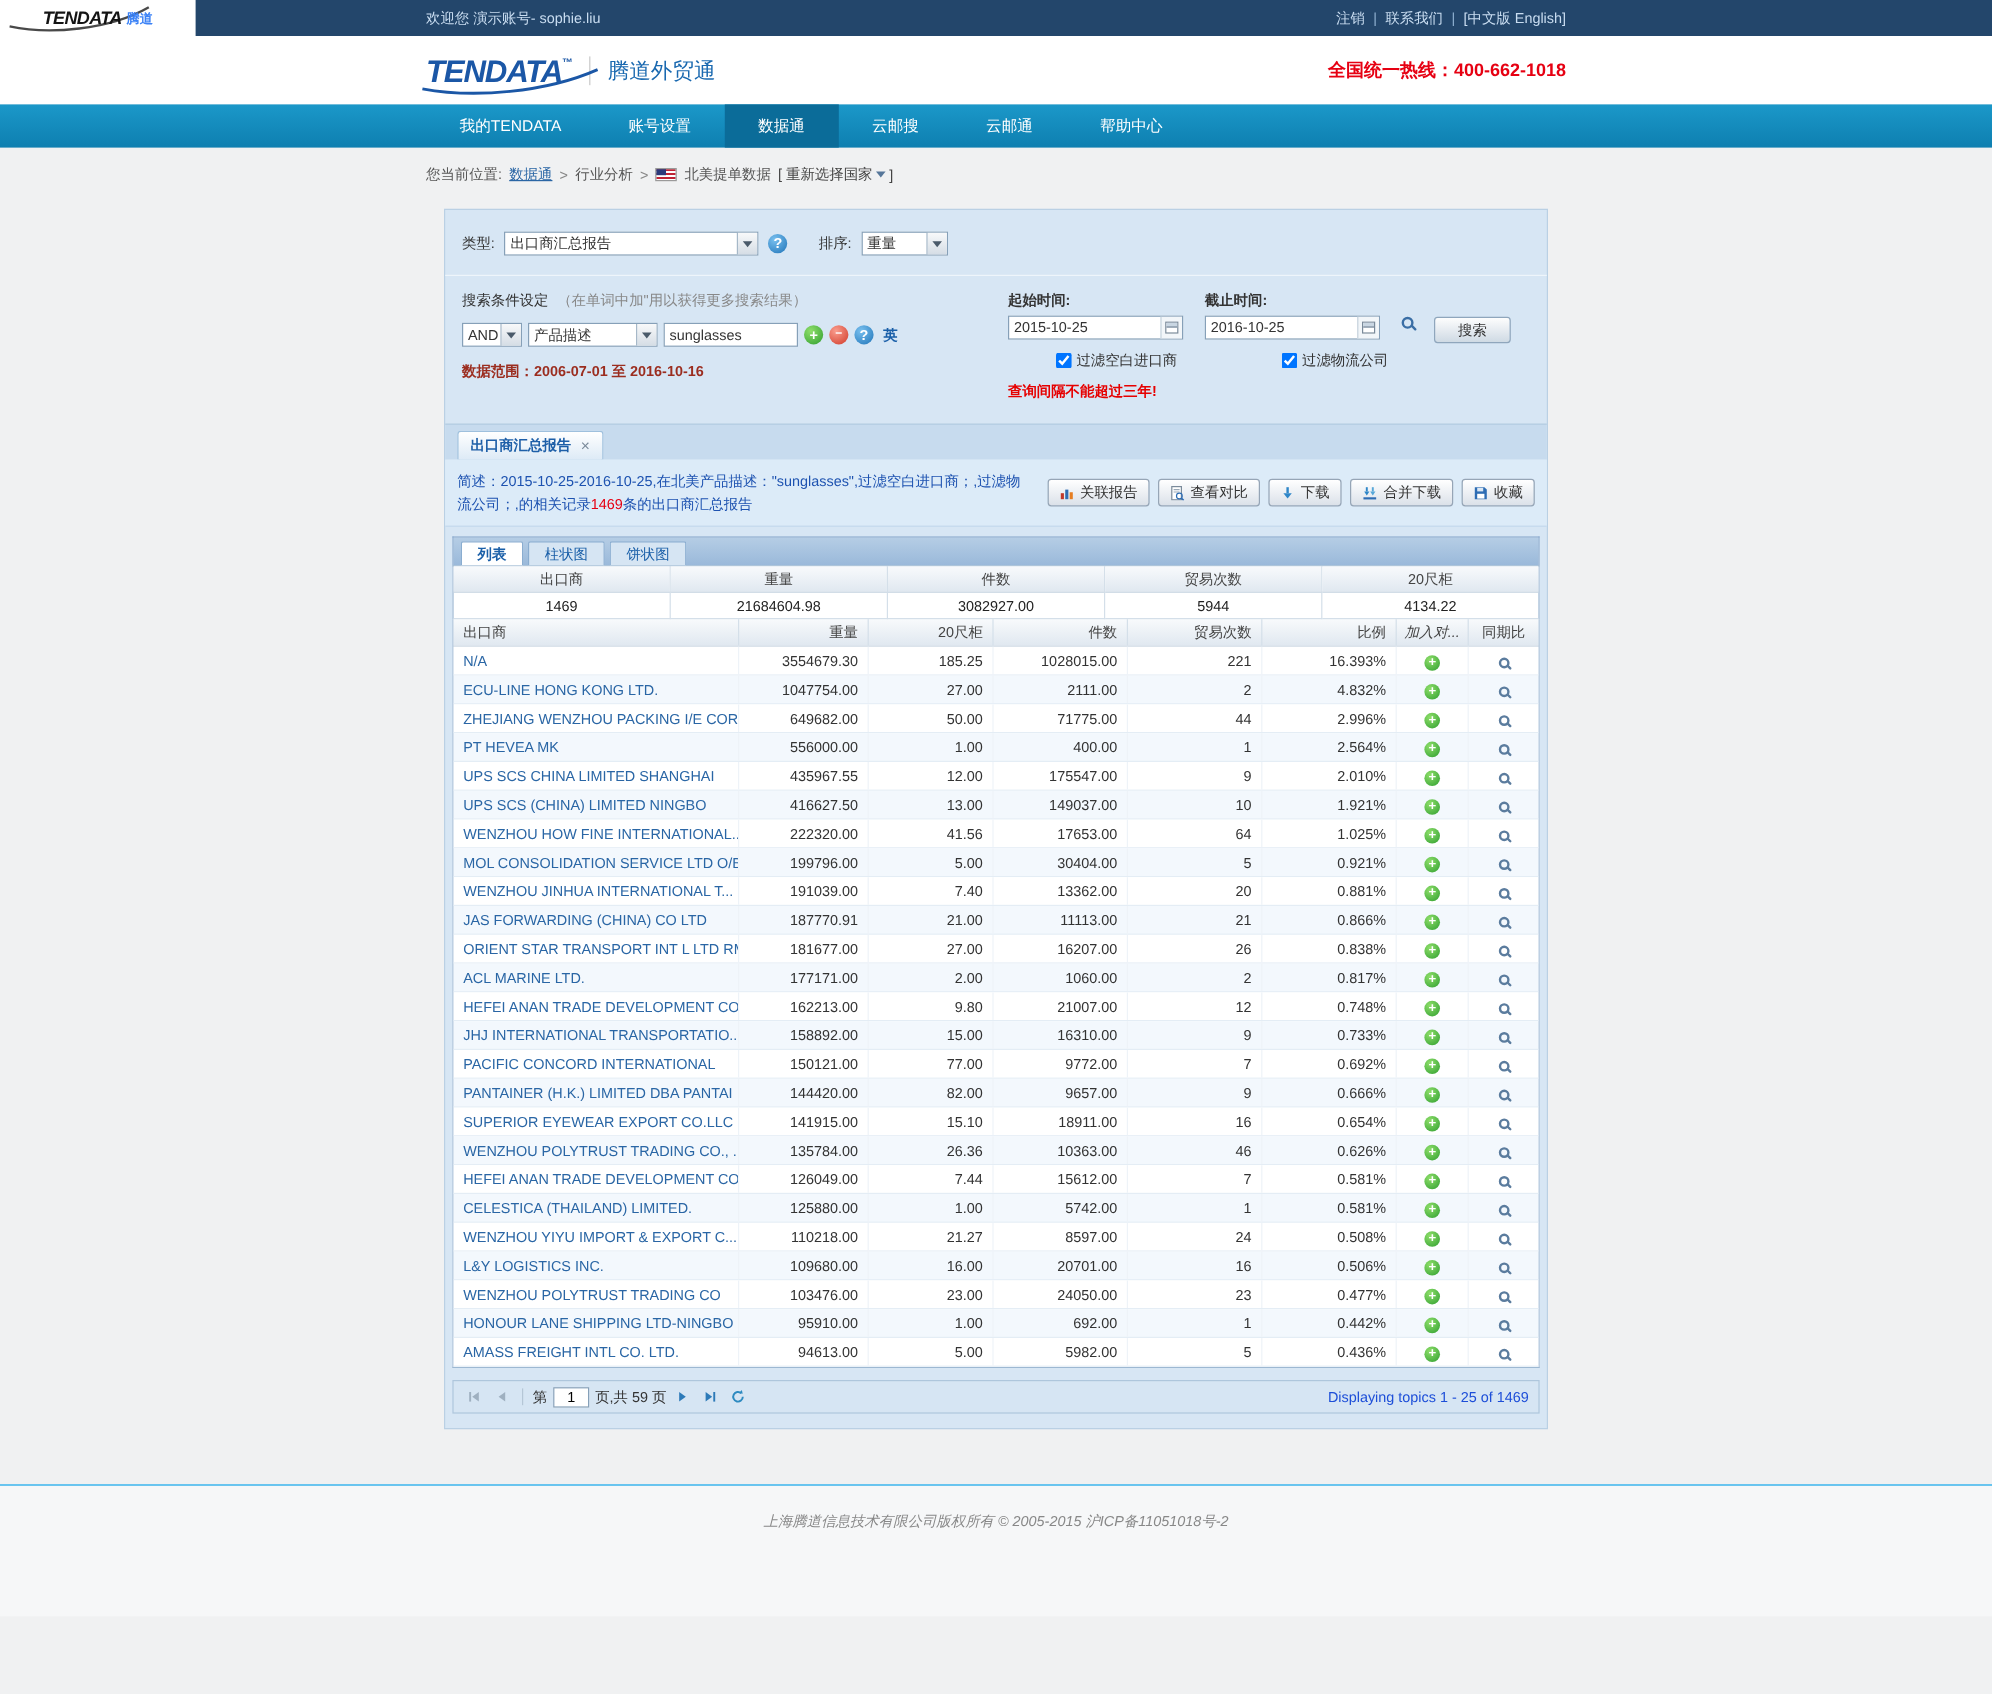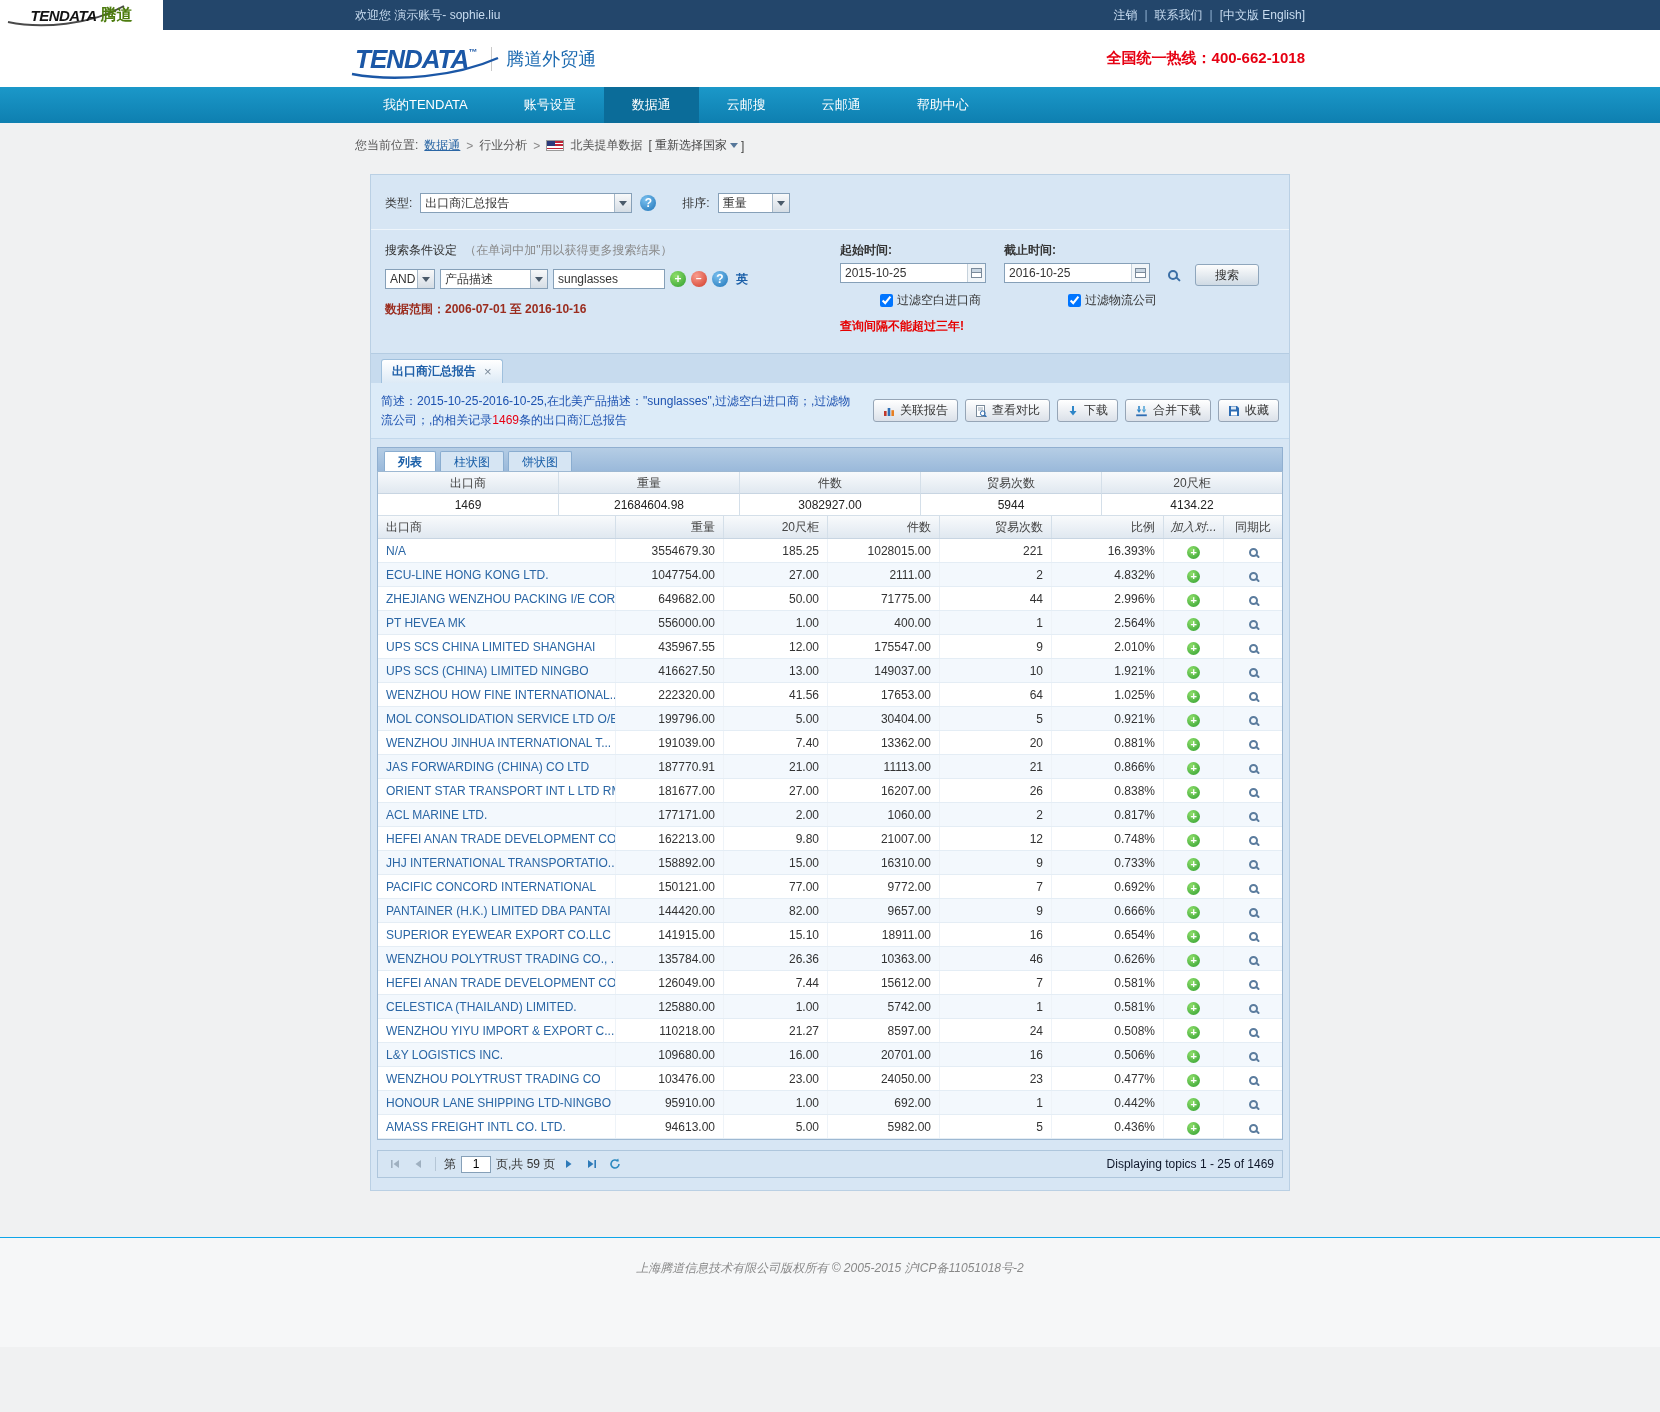--- a/index.html
+++ b/index.html
@@ -6,21 +6,21 @@
   body{margin:0;width:1660px;height:1412px;background:#f0f1f2;font-family:"Liberation Sans","DejaVu Sans",sans-serif;font-size:12px;color:#333;}
   a{text-decoration:none;color:inherit;cursor:pointer;}
   .container{width:950px;margin:0 auto;}
 
   
   .topbar{height:30px;background:#23466b;position:relative;}
   .topbar-inner{display:flex;justify-content:space-between;align-items:center;height:30px;}
   .topbar-logo{position:absolute;left:0;top:0;width:163px;height:30px;background:#fff;display:flex;align-items:center;justify-content:center;gap:4px;overflow:hidden;}
   .swoosh-sm{position:absolute;left:6px;top:1px;width:120px;height:28px;pointer-events:none;opacity:.85;}
   .logo-sm-en{font-weight:bold;font-style:italic;font-size:15px;color:#141414;letter-spacing:-.5px;position:relative;}
-  .logo-sm-cn{font-weight:bold;font-size:16px;color:#4d7c0f;position:relative;}
+  .logo-sm-cn{font-weight:bold;font-size:11px;color:#3b82f6;position:relative;}
   .welcome{color:#c9ddf1;}
   .topbar-links{display:flex;align-items:center;gap:7px;color:#c9ddf1;}
   .toplink{color:#c9ddf1;}
   .toplink-sep{color:#8fb0d0;}
 
   
   .header{background:#fff;}
   .header-inner{height:57px;display:flex;align-items:center;}
   .logo-main{position:relative;display:flex;align-items:flex-start;}
   .logo-en{font-style:italic;font-weight:bold;font-size:26px;color:#1b57a6;letter-spacing:-1px;line-height:1;position:relative;}
@@ -75,21 +75,21 @@
   .date-value{flex:1;padding:0 4px;}
   .cal-btn{width:18px;height:100%;display:flex;align-items:center;justify-content:center;border-left:1px solid #c6d2dc;background:#f2f6f9;cursor:pointer;}
   .cal-icon{display:inline-block;width:11px;height:10px;border:1px solid #7a8a9a;background:#fff;position:relative;}
   .cal-icon::before{content:"";position:absolute;left:0;right:0;top:0;height:3px;background:#c9d6e2;border-bottom:1px solid #7a8a9a;}
   .check-row{display:flex;margin-top:9px;margin-left:40px;}
   .check-group{display:flex;align-items:center;gap:4px;color:#333;cursor:pointer;}
   .check-group.first{width:188px;}
   .cb{width:13px;height:13px;margin:0;}
   .interval-warning{margin-top:9px;color:#e60000;font-weight:bold;}
 
-  .search-right{position:absolute;right:30px;top:34px;display:flex;align-items:center;gap:17px;}
+  .search-right{position:absolute;right:30px;top:34px;display:flex;gap:17px;}
   .magnifier-lg{position:relative;display:inline-block;width:10px;height:10px;border:2px solid #3a6ea5;border-radius:50%;}
   .magnifier-lg::after{content:"";position:absolute;width:6px;height:2px;background:#3a6ea5;transform:rotate(45deg);right:-5px;bottom:-2px;border-radius:1px;}
   .search-btn{width:64px;height:22px;background:linear-gradient(#fdfdfd,#cfdae4);border:1px solid #8fa6bc;border-radius:3px;font:inherit;color:#333;cursor:pointer;}
 
   
   .round-icon{display:inline-flex;align-items:center;justify-content:center;width:16px;height:16px;border-radius:50%;color:#fff;font-weight:bold;font-size:12px;line-height:1;cursor:pointer;flex:none;}
   .round-icon.sm{width:13px;height:13px;font-size:11px;}
   .round-green{background:radial-gradient(circle at 35% 30%,#8ede6a,#2f9e2f);}
   .round-red{background:radial-gradient(circle at 35% 30%,#fa9d8e,#d03a28);}
   .round-blue{background:radial-gradient(circle at 35% 30%,#79c0ef,#1f74b8);}
@@ -143,21 +143,21 @@
   .c8{width:58px;text-align:center;}
   .td .round-icon{vertical-align:middle;}
   .magnifier{position:relative;display:inline-block;width:9px;height:9px;border:2px solid #5b7c9e;border-radius:50%;vertical-align:middle;cursor:pointer;}
   .magnifier::after{content:"";position:absolute;width:5px;height:2px;background:#5b7c9e;transform:rotate(45deg);right:-4px;bottom:-2px;border-radius:1px;}
 
   
   .pager{display:flex;align-items:center;gap:5px;margin-top:10px;height:28px;padding:0 8px;background:#d6e5f3;border:1px solid #aec6dc;}
   .pg-btn{display:inline-flex;align-items:center;justify-content:center;width:18px;height:18px;cursor:pointer;}
   .page-input{width:30px;height:17px;border:1px solid #86a0b8;text-align:center;font:inherit;padding:0;background:#fff;}
   .pg-sep{width:1px;height:14px;background:#b5c6d6;margin:0 3px;}
-  .display-info{margin-left:auto;color:#0f172a;}
+  .display-info{margin-left:auto;color:#1d4ed8;}
 
   
   .footer{margin-top:46px;border-top:1px solid #0ea5e9;background:#f6f7f8;padding:22px 0 70px;text-align:center;color:#888;font-style:italic;}
 </style>
 </head>
 <body>
 
 <div class="page">
 
   <div class="topbar">

